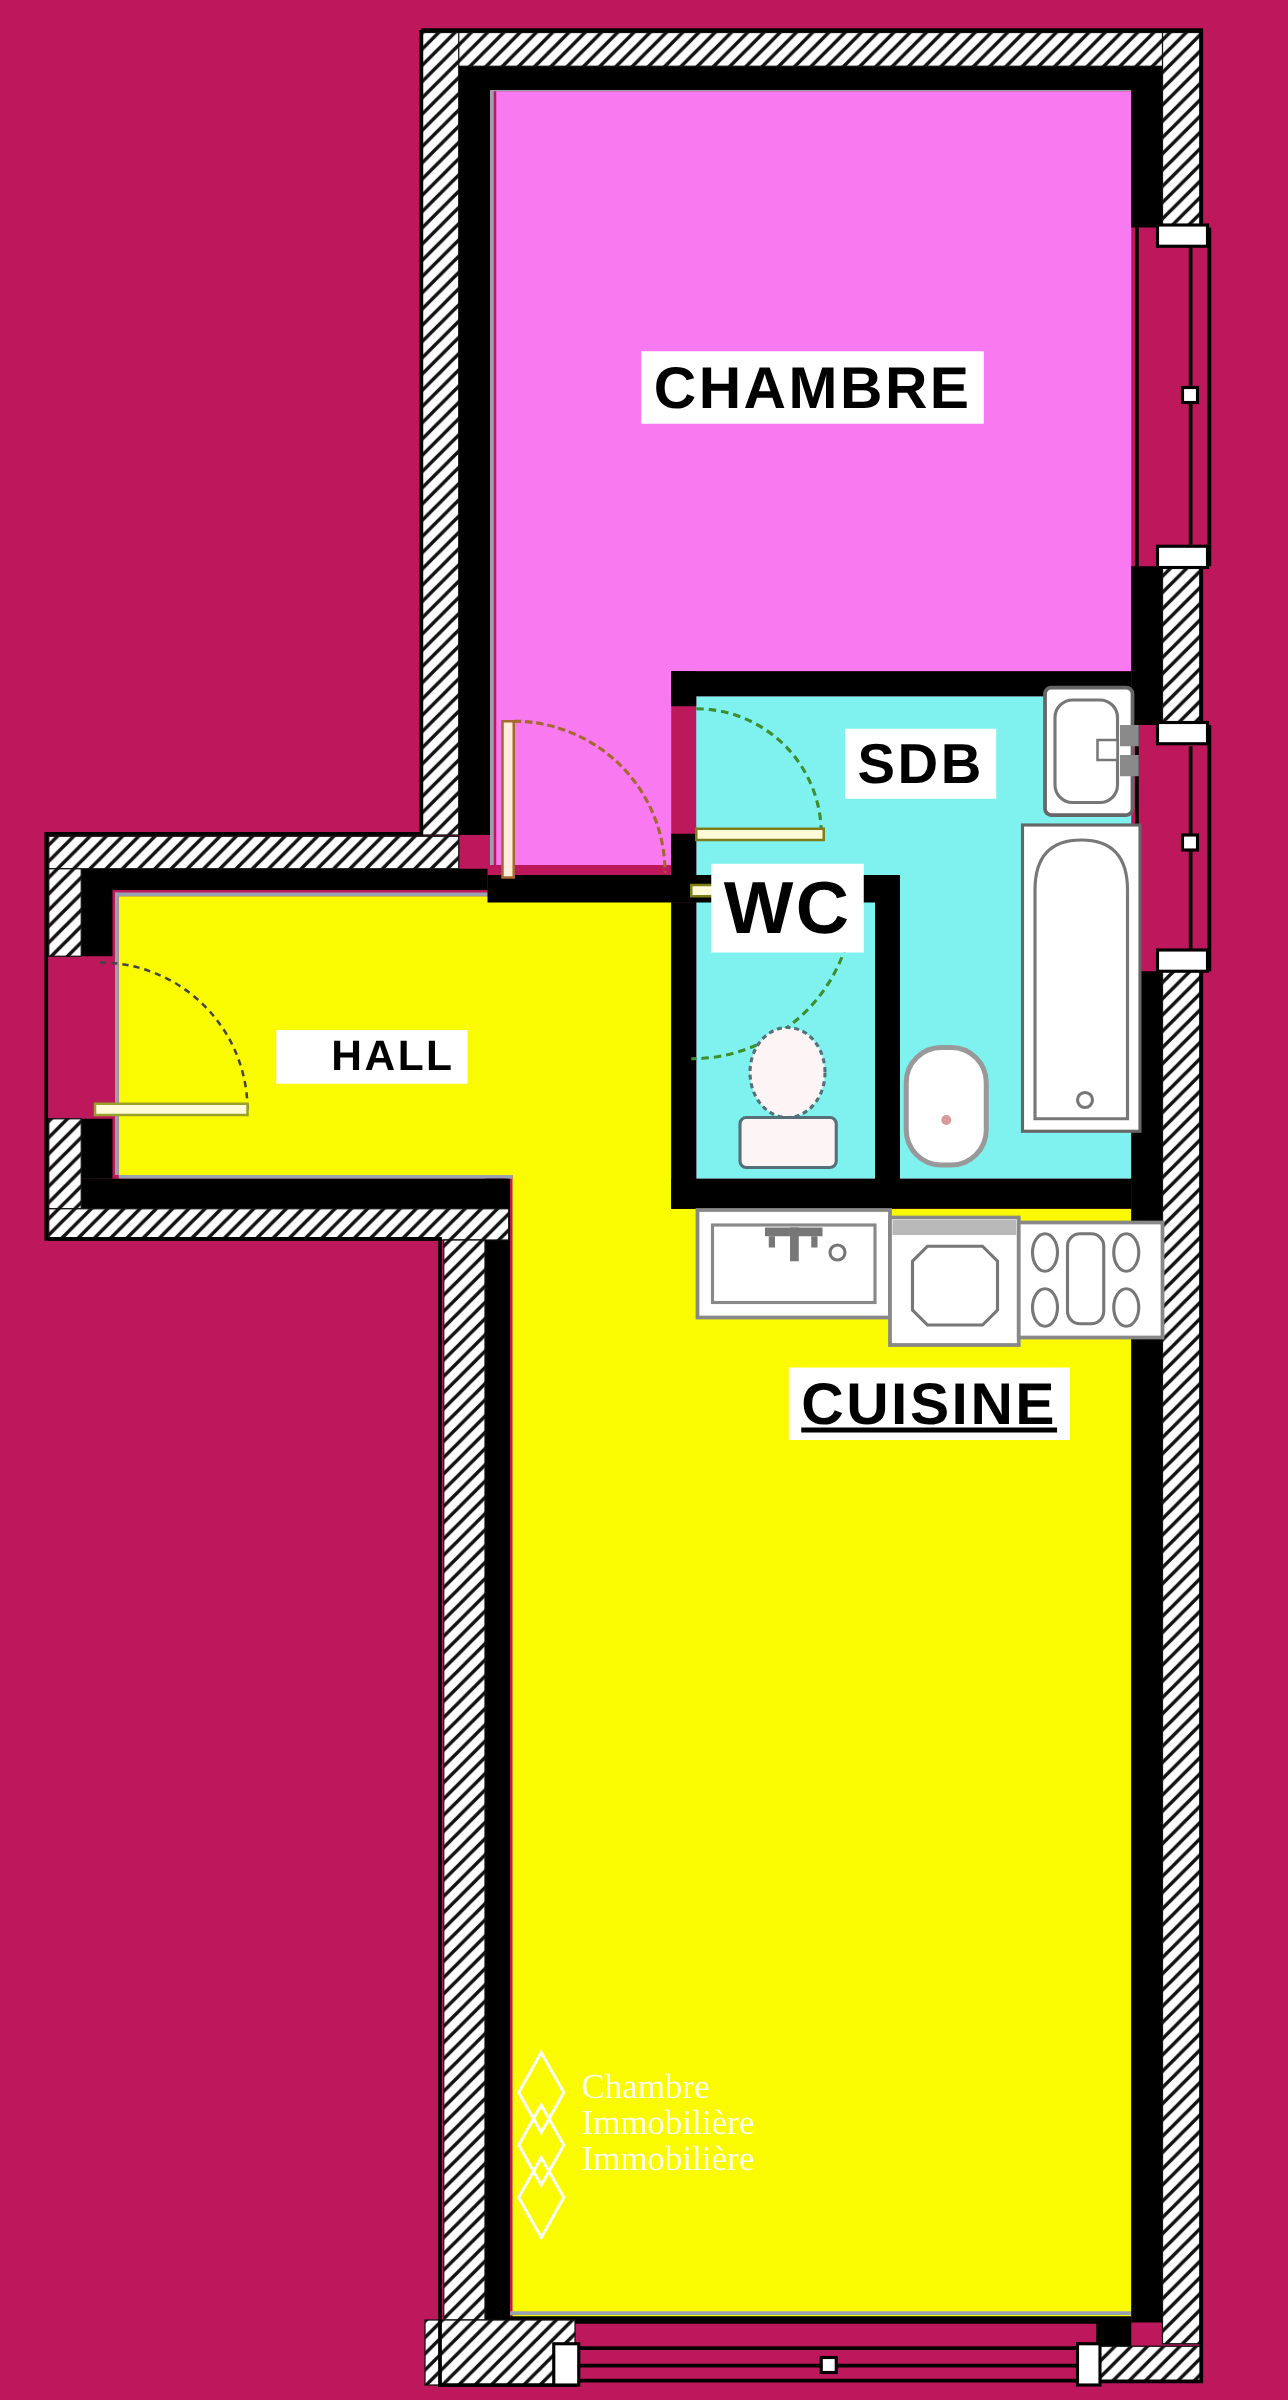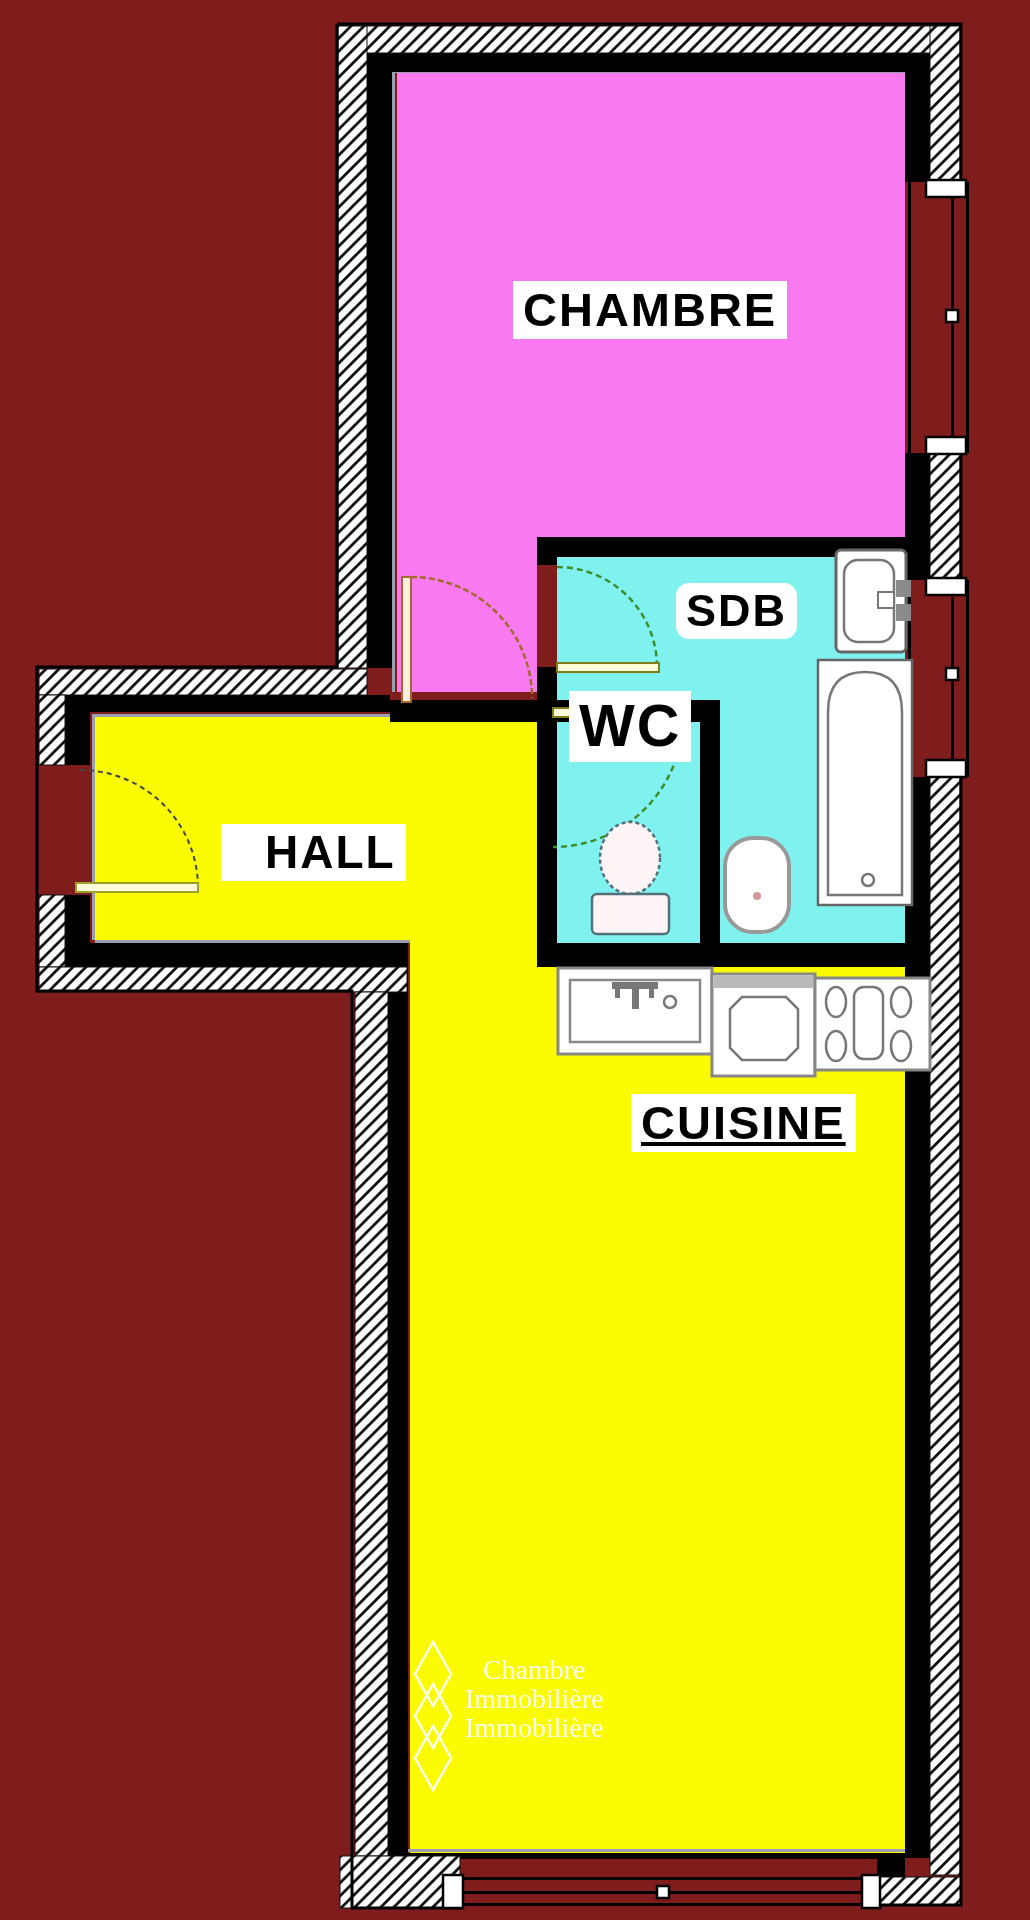--- a/index.html
+++ b/index.html
@@ -1,24 +1,24 @@
 <!DOCTYPE html>
 <html><head>
 <meta charset="utf-8">
 <style>
   html,body{margin:0;padding:0;background:#ffffff;}
-  #canvas{position:relative;width:1030px;height:1920px;background:#7f1d1d;overflow:hidden;
-          font-family:"Liberation Sans",sans-serif;text-align:center;}
+  #canvas{position:relative;width:1030px;height:1920px;background:#be185d;overflow:hidden;
+          font-family:"Liberation Sans",sans-serif;}
   #canvas svg{position:absolute;left:0;top:0;}
   .room-label{position:absolute;background:#ffffff;color:#000;font-weight:bold;
               white-space:nowrap;padding:3px 10px;letter-spacing:2px;line-height:1.1;}
   .lbl-chambre{left:513px;top:281px;font-size:47px;}
-  .lbl-sdb{left:676px;top:583px;font-size:45px;border-radius:13px;}
+  .lbl-sdb{left:676px;top:583px;font-size:45px;}
   .lbl-wc{left:569px;top:691px;font-size:59px;}
-  .lbl-hall{left:221px;top:824px;font-size:46px;padding-left:44px;}
+  .lbl-hall{left:221px;top:824px;font-size:34px;padding-left:44px;}
   .lbl-cuisine{left:631px;top:1094px;font-size:47px;text-decoration:underline;}
   .lbl-sejour{left:554px;top:1518px;font-size:49px;}
   .watermark-text{position:absolute;left:465px;top:1655px;color:rgba(255,255,255,0.93);
                   font-family:"Liberation Serif",serif;font-size:28px;line-height:29px;}
   .watermark-text span{display:block;}
 </style>
 </head>
 <body>
 
 <div id="canvas">

